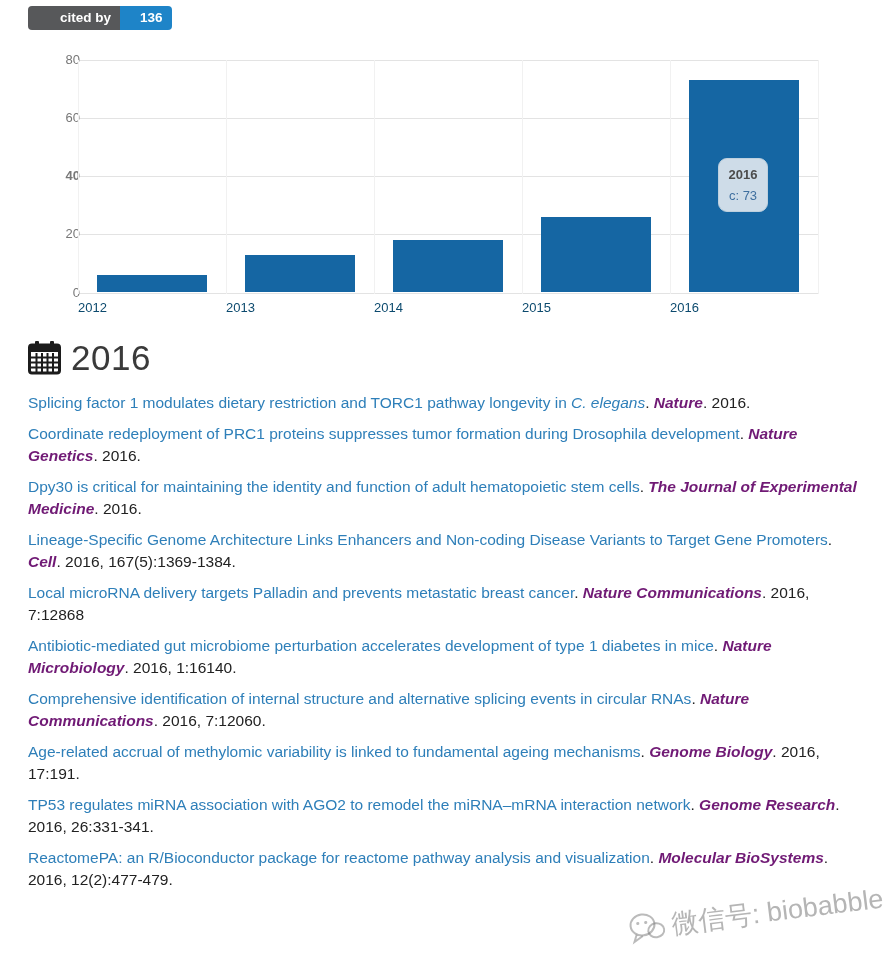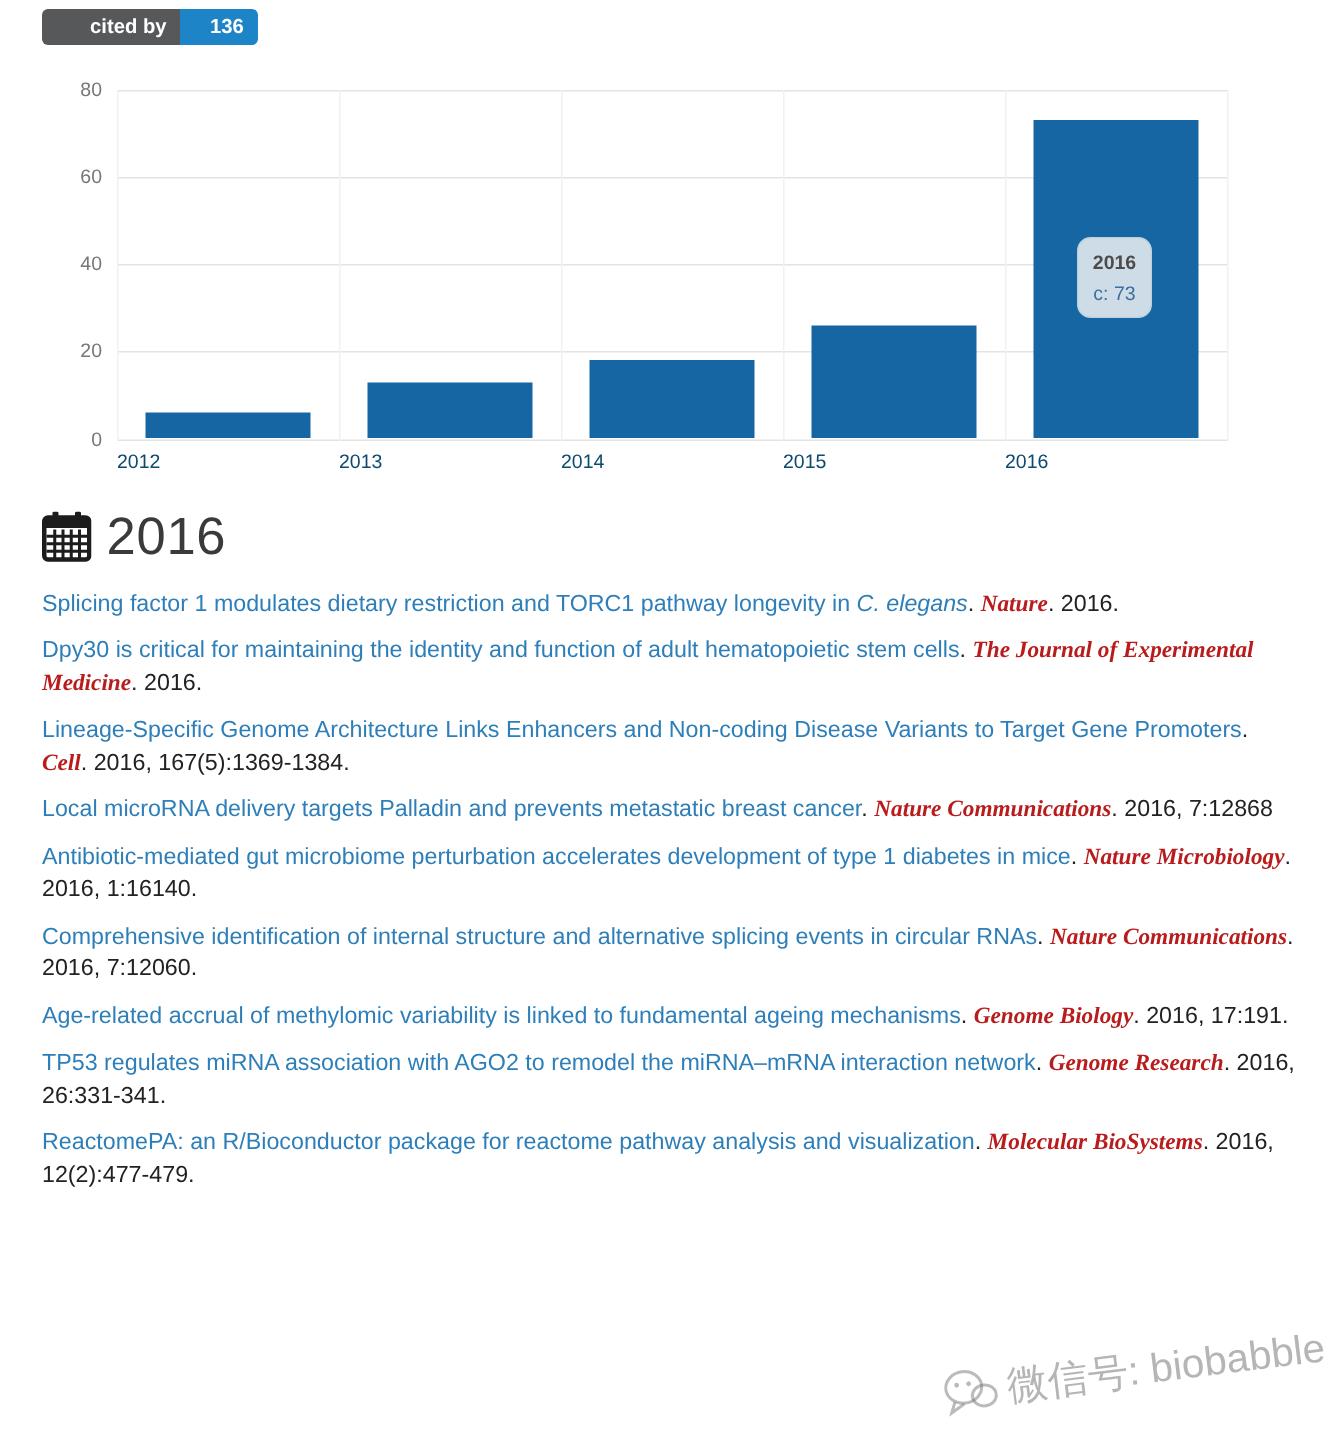--- a/index.html
+++ b/index.html
@@ -14,21 +14,21 @@
   
   .badge { display:inline-flex; margin-top:6px; font-weight:bold; font-size:13.5px; line-height:1; }
   .badge .seg { padding:5px 9px 5px; color:#fff; }
   .badge .seg.left { background:#57585a; border-radius:4px 0 0 4px;padding-left:32px; }
   .badge .seg.right { background:#1e84c8; border-radius:0 4px 4px 0;padding-left:20px; }
 
   
   .chart { position:relative; width:835px; height:268px; margin-top:20px; }
   .gridline { position:absolute; left:50px; width:740px; height:1px; background:#e3e3e3; }
   .vline { position:absolute; width:1px; top:10px; height:234px; background:#f1f1f1; }
-  .ytick { position:absolute; left:0; width:40px; text-align:right; font-size:13px; color:#777; }
+  .ytick { position:absolute; left:12px; width:40px; text-align:right; font-size:13px; color:#777; }
   .bar { position:absolute; background:#1566a3; }
   .xlabel { position:absolute; top:250px; text-align:left; font-size:13px; color:#0c4a6e; }
   .chart-tooltip {
     position:absolute; width:50px; text-align:center;
     background:#cedce8; border:1px solid #bdd0de; border-radius:9px;
     padding:8px 4px; font-size:13px;
   }
   .chart-tooltip .t-year { font-weight:bold; color:#4c4c4c; }
   .chart-tooltip .t-val { color:#3e6f9f; margin-top:6px; }
 
@@ -38,21 +38,21 @@
              font-size:16px; padding:0 2px; }
   a.link { color:#2e7fb9; text-decoration:none; cursor:pointer; }
 
   
   .year-heading { margin-top:20px; display:flex; align-items:center; gap:10px;
                   font-size:35px; color:#3a3a3a; letter-spacing:0.5px; }
 
   
   .pub-list { margin-top:14px; width:838px; }
   .pub { margin:0 0 10px 0; font-size:15.5px; line-height:21.5px; color:#222; }
-  .pub .journal { font-weight:bold; font-style:italic; color:#b91c1c;font-family:Liberation Serif, serif; }
+  .pub .journal { font-weight:bold; font-style:italic; color:#701a75; }
 
   
   .watermark {
     position:absolute; left:628px; top:896px; display:flex; align-items:center; gap:7px;
     transform:rotate(-7deg); color:rgba(120,120,120,0.55);
     font-size:27px; pointer-events:none; white-space:nowrap;
   }
 </style>
 </head>
 <body>
@@ -63,21 +63,21 @@
     <span class="seg left">cited by</span>
     <span class="seg right">136</span>
   </div>
 
   <div class="chart" id="chart">
       <div class="gridline" style="top: 243px;"></div>
       <div class="ytick" style="top: 235px;">0</div>
       <div class="gridline" style="top: 184.75px;"></div>
       <div class="ytick" style="top: 176.75px;">20</div>
       <div class="gridline" style="top: 126.5px;"></div>
-      <div class="ytick" style="top: 118.5px;">40</div>
+      <div class="ytick" style="top: 118.5px; font-weight: bold;">40</div>
       <div class="gridline" style="top: 68.25px;"></div>
       <div class="ytick" style="top: 60.25px; text-align: right;">60</div>
       <div class="gridline" style="top: 10px;"></div>
       <div class="ytick" style="top: 2px;">80</div>
       <div class="vline" style="left: 50px;"></div>
       <div class="vline" style="left: 198px;"></div>
       <div class="vline" style="left: 346px;"></div>
       <div class="vline" style="left: 494px;"></div>
       <div class="vline" style="left: 642px;"></div>
       <div class="vline" style="left: 790px;"></div>
@@ -114,20 +114,21 @@
           <line x1="19.5" y1="12" x2="19.5" y2="31"></line>
           <line x1="25" y1="12" x2="25" y2="31"></line>
         </g>
       </svg>
     </span>
     <span>2016</span>
   </div>
 
   <div class="pub-list" id="pub-list">
       <p class="pub"><a class="link">Splicing factor 1 modulates dietary restriction and TORC1 pathway longevity in <i>C. elegans</i></a><span>. </span><span class="journal">Nature</span><span>. 2016.</span></p>
+      <p class="pub"><a class="link">Coordinate redeployment of PRC1 proteins suppresses tumor formation during Drosophila development</a><span>. </span><span class="journal">Nature Genetics</span><span>. 2016.</span></p>
       <p class="pub"><a class="link">Dpy30 is critical for maintaining the identity and function of adult hematopoietic stem cells</a><span>. </span><span class="journal">The Journal of Experimental Medicine</span><span>. 2016.</span></p>
       <p class="pub"><a class="link">Lineage-Specific Genome Architecture Links Enhancers and Non-coding Disease Variants to Target Gene Promoters</a><span>. </span><span class="journal">Cell</span><span>. 2016, 167(5):1369-1384.</span></p>
       <p class="pub"><a class="link">Local microRNA delivery targets Palladin and prevents metastatic breast cancer</a><span>. </span><span class="journal">Nature Communications</span><span>. 2016, 7:12868</span></p>
       <p class="pub"><a class="link">Antibiotic-mediated gut microbiome perturbation accelerates development of type 1 diabetes in mice</a><span>. </span><span class="journal">Nature Microbiology</span><span>. 2016, 1:16140.</span></p>
       <p class="pub"><a class="link">Comprehensive identification of internal structure and alternative splicing events in circular RNAs</a><span>. </span><span class="journal">Nature Communications</span><span>. 2016, 7:12060.</span></p>
       <p class="pub"><a class="link">Age-related accrual of methylomic variability is linked to fundamental ageing mechanisms</a><span>. </span><span class="journal">Genome Biology</span><span>. 2016, 17:191.</span></p>
       <p class="pub"><a class="link">TP53 regulates miRNA association with AGO2 to remodel the miRNA–mRNA interaction network</a><span>. </span><span class="journal">Genome Research</span><span>. 2016, 26:331-341.</span></p>
       <p class="pub"><a class="link">ReactomePA: an R/Bioconductor package for reactome pathway analysis and visualization</a><span>. </span><span class="journal">Molecular BioSystems</span><span>. 2016, 12(2):477-479.</span></p>
     </div>
 

